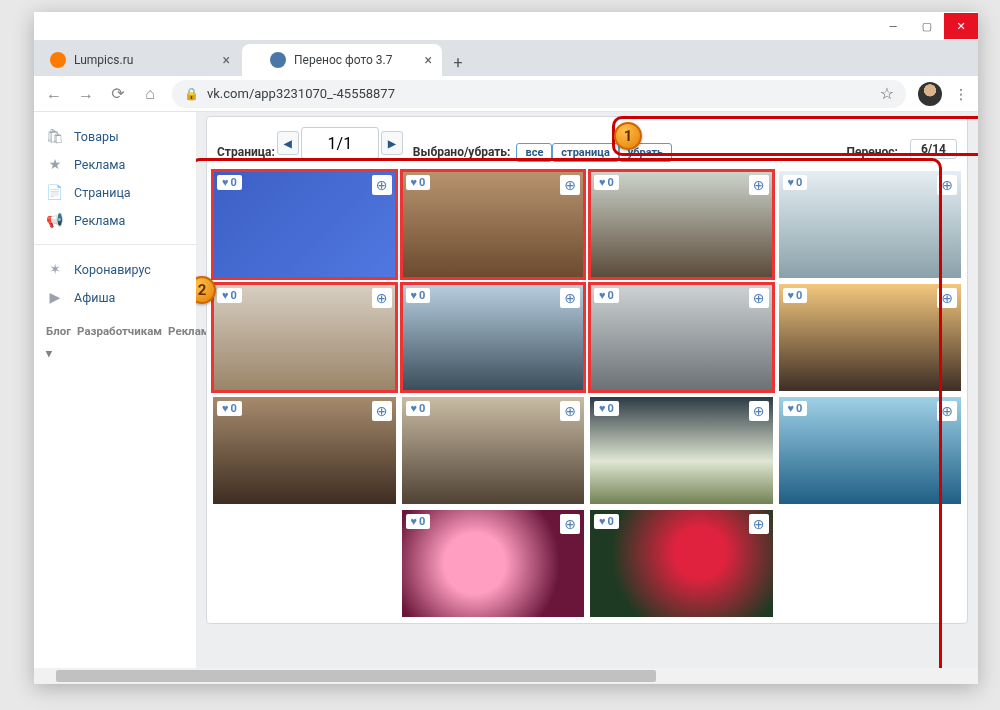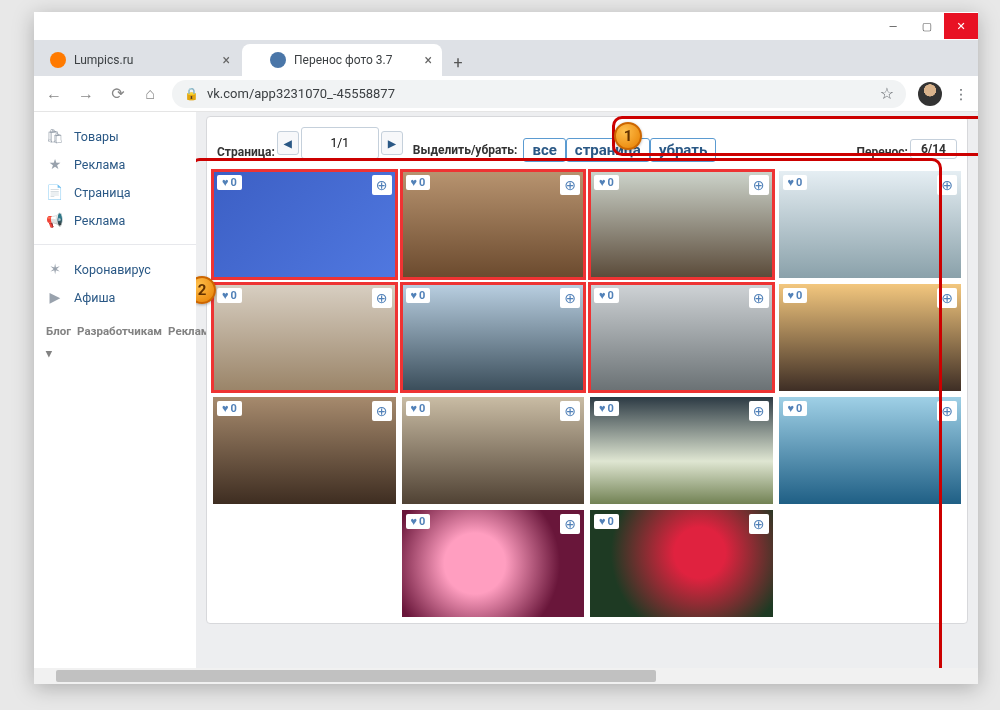--- a/index.html
+++ b/index.html
@@ -25,25 +25,25 @@
 .sidebar { width:162px; background:#fff; padding:10px 12px; font-size:12.5px; color:#2a5885; }
 .sidebar .item { display:flex; align-items:center; gap:10px; padding:5px 0; cursor:pointer; }
 .sidebar .ico { width:18px; height:18px; display:inline-flex; align-items:center; justify-content:center; color:#99a2ad; font-size:14px; }
 .sidebar hr { border:none; border-top:1px solid #e7e8ec; margin:10px -12px; }
 .sidebar .footer { font-size:11.5px; color:#828282; margin-top:10px; line-height:1.9; }
 .sidebar .footer span{color:#828282;margin-right:6px;cursor:pointer;font-weight:bold;}
 .main { flex:1; padding:4px 10px; overflow:auto; position:relative; }
 .panel { background:#fff; border:1px solid #d7d8db; border-radius:4px; padding:6px; }
 .toolbar { display:flex; align-items:flex-end; gap:2px; font-size:12px; font-weight:bold; color:#333; padding:4px; position:relative; }
 .pager-box { display:flex; align-items:center; gap:2px; }
-.pager-box input { width:78px; height:32px; border:1px solid #c5d0db; border-radius:3px; text-align:center; font-size:12px; }
+.pager-box input { width:78px; height:32px; border:1px solid #c5d0db; border-radius:3px; text-align:center; font-size:16px; }
 .pg-btn { width:22px; height:24px; border:1px solid #c5d0db; border-radius:3px; background:#f7f8fa; color:#2a5885; display:flex; align-items:center; justify-content:center; font-size:10px; cursor:pointer; }
 .select-group { display:flex; align-items:center; gap:6px; margin-left:8px; }
-.chip { border:1px solid #5b9bd1; color:#2a5885; background:#fff; border-radius:3px; padding:2px 8px; font-size:15px; cursor:pointer; }
-.count { border:1px solid #c5d0db; border-radius:3px; padding:2px 10px; font-size:12px; background:#fff; }
+.chip { border:1px solid #5b9bd1; color:#2a5885; background:#fff; border-radius:3px; padding:2px 8px; font-size:11px; cursor:pointer; }
+.count { border:1px solid #c5d0db; border-radius:3px; padding:2px 10px; font-size:12px; background:#fff;margin-left:10px; }
 .grid { display:grid; grid-template-columns:repeat(4,1fr); gap:6px; margin-top:8px; }
 .ph.off3 { grid-column:2; }
 .ph { position:relative; height:107px; background:#888; overflow:hidden; cursor:pointer; }
 .ph.sel { outline:3px solid #e33; outline-offset:-1px; }
 .ph .like { position:absolute; top:4px; left:4px; background:#fff; border-radius:2px; padding:1px 5px; font-size:11px; color:#5181b8; font-weight:bold; display:flex; align-items:center; gap:2px; }
 .ph .zoom { position:absolute; top:4px; right:4px; width:20px; height:20px; background:#fff; border-radius:2px; color:#5181b8; display:flex; align-items:center; justify-content:center; font-size:14px; }
 .callout { position:absolute; border:3px solid #cc0000; border-radius:10px; pointer-events:none; }
 .callout.c1 { top:4px; left:416px; width:398px; height:40px; }
 .callout.c2 { top:46px; left:-6px; width:752px; height:592px; }
 .marker { position:absolute; width:28px; height:28px; border-radius:50%; background:radial-gradient(circle at 35% 30%,#ffc04d,#e67e00); border:2px solid #cc6600; color:#633200; font-weight:bold; display:flex; align-items:center; justify-content:center; font-size:15px; pointer-events:none; box-shadow:0 1px 3px rgba(0,0,0,.3);}
@@ -140,21 +140,21 @@
       <div class="panel">
 
         <div class="toolbar">
           <span>Страница:</span>
           <div class="pager-box">
             <div class="pg-btn">◀</div>
             <input value="1/1" style="">
             <div class="pg-btn">▶</div>
           </div>
           <div class="select-group">
-            <span>Выделить/убрать:</span>
+            <span>Выбрано/убрать:</span>
             <span id="chips"><span class="chip">все</span><span class="chip">страница</span><span class="chip">убрать</span></span>
           </div>
           <span style="margin-left:auto">Перенос:</span>
           <span class="count">6/14</span>
         </div>
         <div class="grid" id="grid">
             <div class="ph bg0 sel">
               <div class="like">
                 <span>♥</span>
                 <span>0</span>

